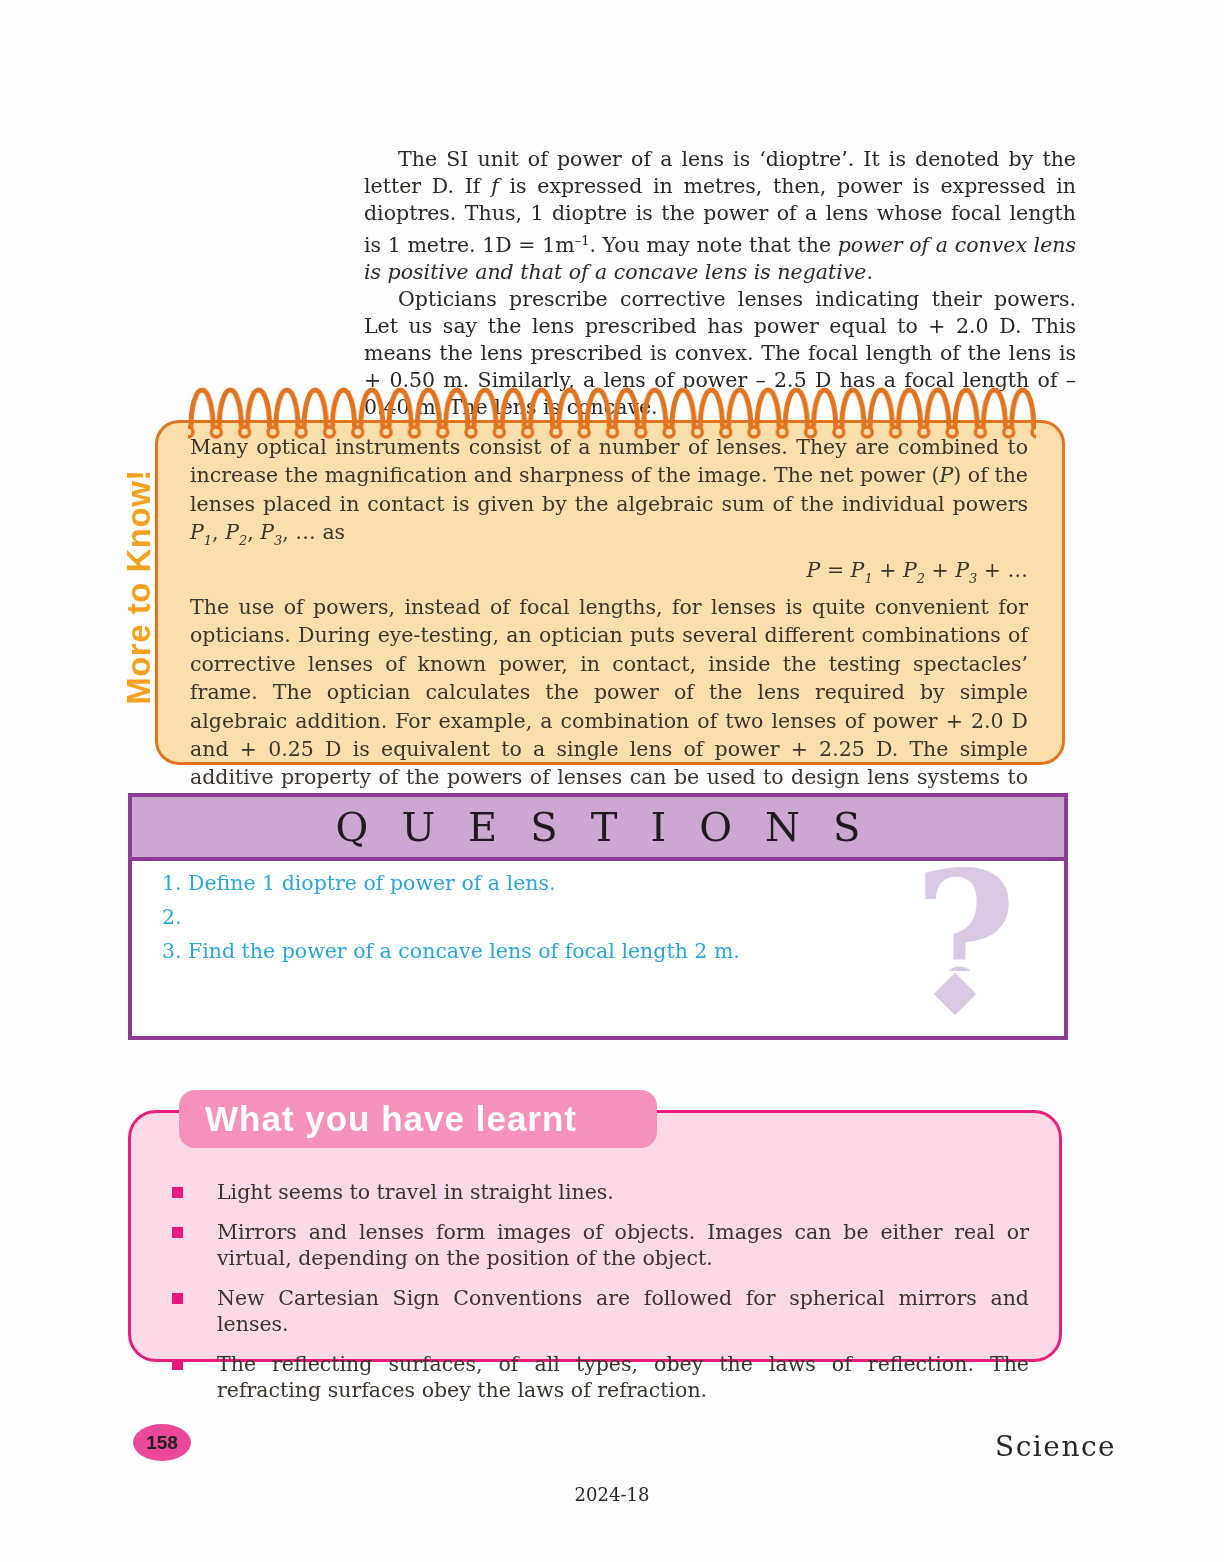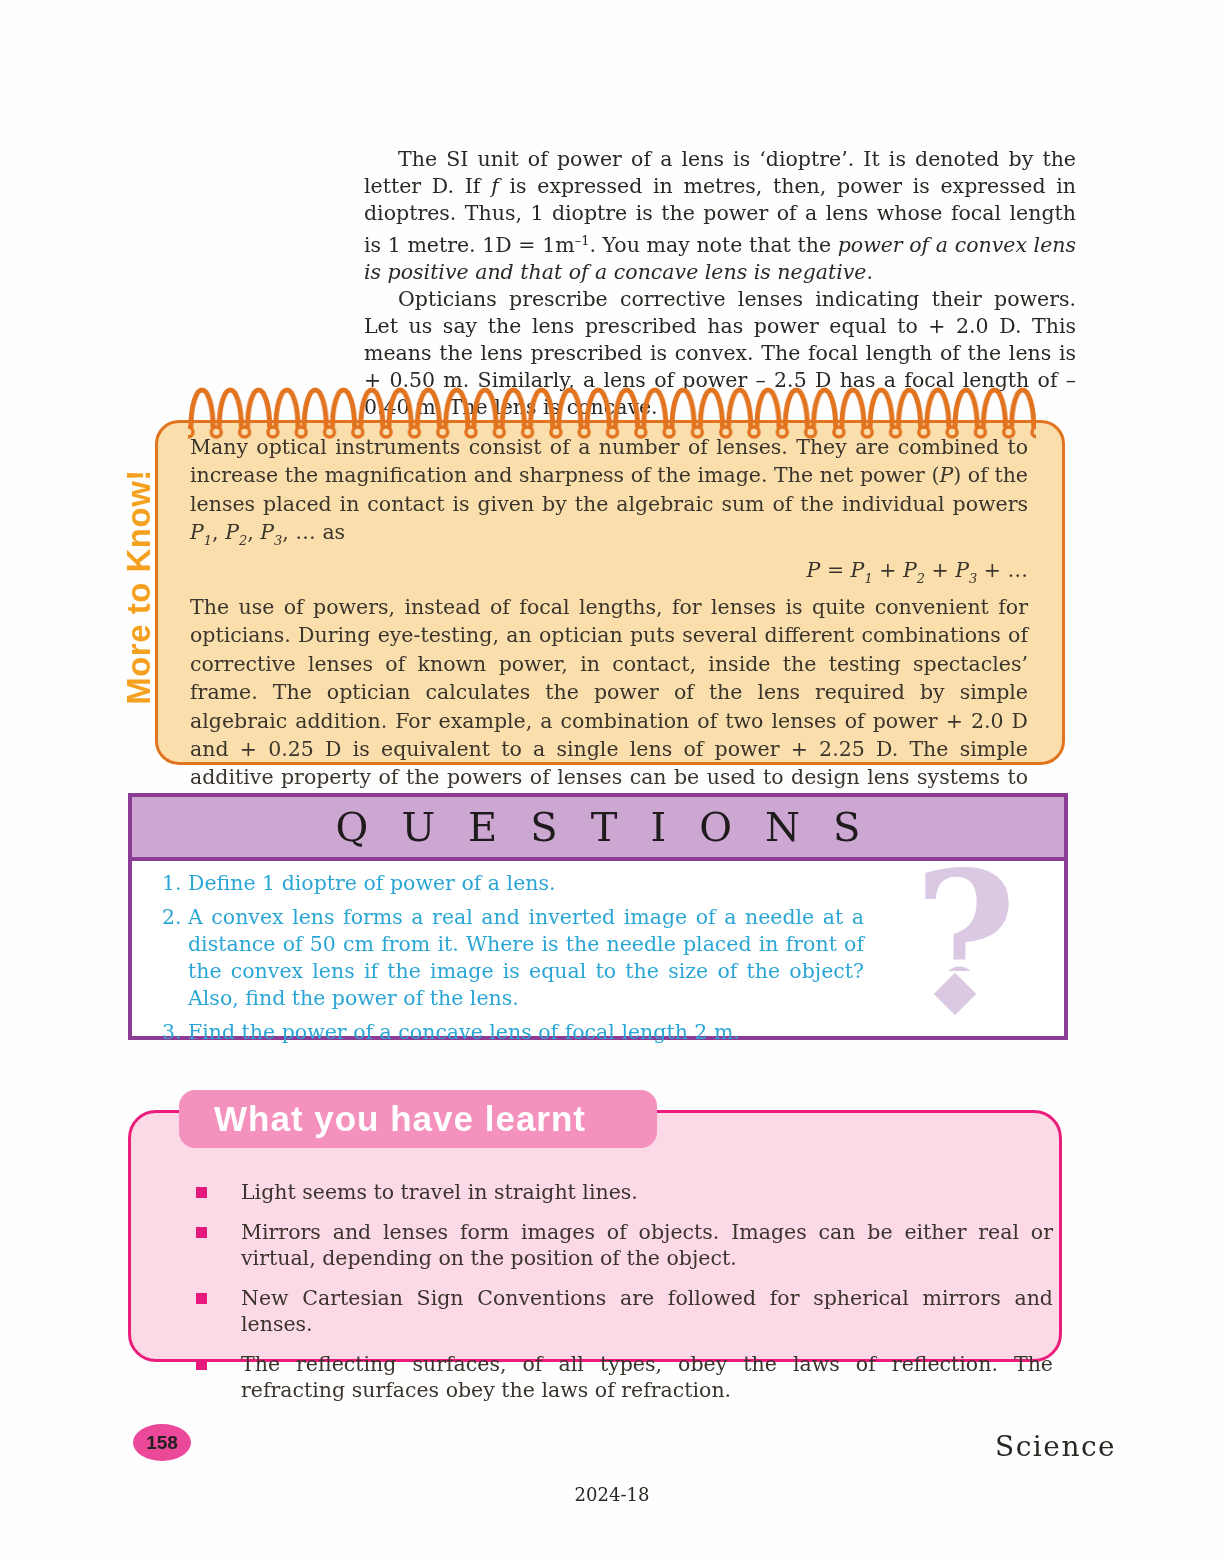--- a/index.html
+++ b/index.html
@@ -41,24 +41,24 @@
   .qmark-hook { width:110px; height:110px; overflow:hidden; }
   .qmark-hook span { display:block; font-family:"DejaVu Serif",serif; font-weight:bold;
                      font-size:175px; line-height:150px; }
   .qmark-dot { position:absolute; left:26px; top:118px; width:30px; height:30px;
                background:#dbc9e4; transform:rotate(45deg); }
 
   
   .learnt { position:absolute; left:128px; top:1110px; width:934px; height:252px;
             background:#fbd9e7; border:3.5px solid #ea1d7c; border-radius:28px; }
   .learnt-tab { position:absolute; left:48px; top:-23px; width:478px; height:58px;
-                background:#f591bd; border-radius:16px; line-height:58px; padding-left:35px;
+                background:#f591bd; border-radius:16px; line-height:58px; padding-left:26px;
                 font-family:"Liberation Sans",sans-serif; font-weight:bold;
                 font-size:35px; color:#ffffff; letter-spacing:1px; }
-  .learnt ul { list-style:none; margin-top:66px; padding-left:65px; }
+  .learnt ul { list-style:none; margin-top:66px; padding-left:41px; }
   .learnt li { display:flex; margin-bottom:13px; }
   .bullet-sq { flex:none; width:11px; height:11px; background:#e8197d; margin-top:8px; }
   .learnt li .b-text { margin-left:34px; width:812px; font-size:20.5px; line-height:26.5px;
                        text-align:justify; color:#3a342c; }
 
   
   .page-pill { position:absolute; left:133px; top:1424px; width:58px; height:37px;
                background:#ec4899; border-radius:50%; display:flex; align-items:center;
                justify-content:center; font-family:"Liberation Sans",sans-serif;
                font-weight:bold; font-size:19px; color:#232021; }
@@ -95,21 +95,20 @@
 
   <section class="questions">
     <div class="q-header">QUESTIONS</div>
     <div class="q-body">
       <div class="q-row">
         <span class="q-num">1.</span>
         <span class="q-text">Define 1 dioptre of power of a lens.</span>
       </div>
       <div class="q-row">
         <span class="q-num">2.</span>
-        <span class="q-text">A convex lens forms a real and inverted image of a needle at a distance of 50 cm from it.  Where is the needle placed in front of the convex lens if the image is equal to the size of the object? Also, find the power of the lens.</span>
       </div>
       <div class="q-row">
         <span class="q-num">3.</span>
         <span class="q-text">Find the power of a concave lens of focal length 2 m.</span>
       </div>
       <div class="qmark">
         <div class="qmark-hook">
             <span>?</span>
           </div>
         <div class="qmark-dot"></div>

